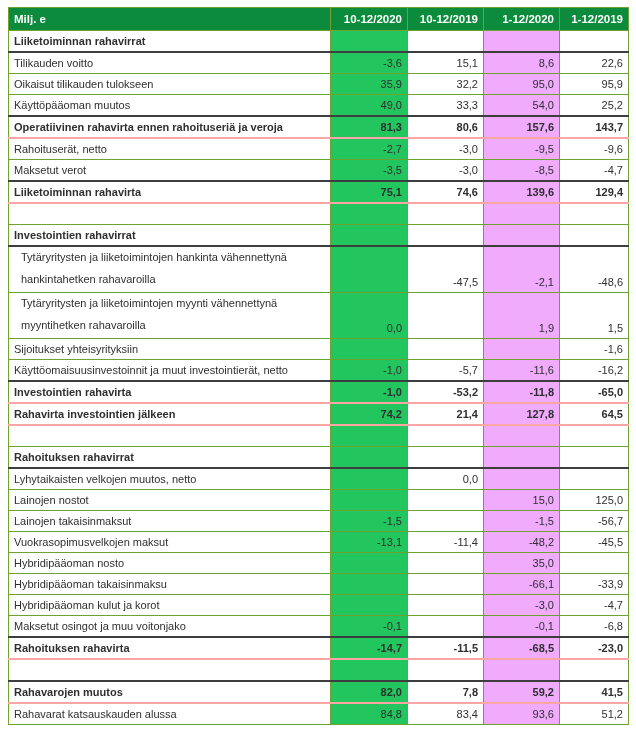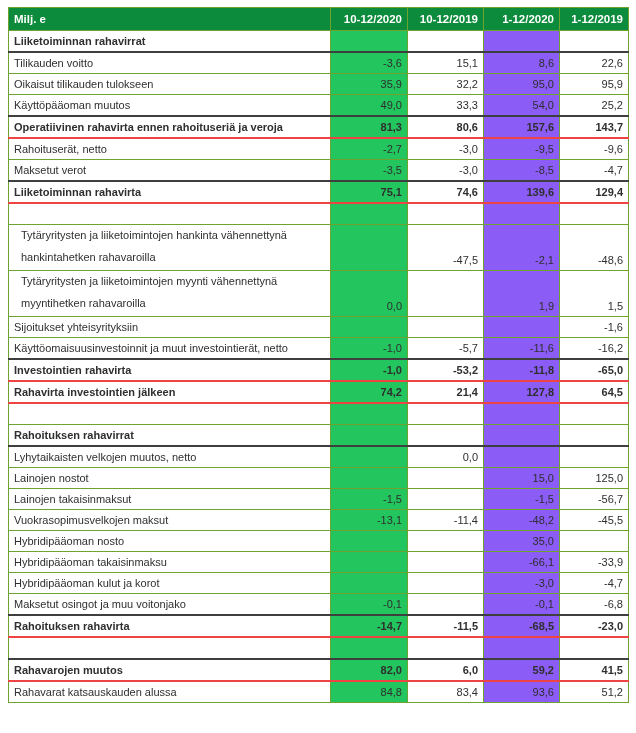--- a/index.html
+++ b/index.html
@@ -43,30 +43,30 @@
     text-align: left;
     height: 22px;
     line-height: 22px;
     font-size: 11.5px;
     margin-top: 44px;
   }
   thead th.num { text-align: right; padding-left: 10px; }
   td.label { text-align: left; }
   td.num { text-align: right; }
   td.col0 { background: #22c55e; }
-  td.col2 { background: #8b5cf6; padding-left: 32px; }
+  td.col2 { background: #f0abfc; padding-left: 32px; }
 
   tr.row-section td {
     font-weight: bold;
     border-bottom: 2px solid #3e3e3e;
   }
   tr.row-bold td {
     font-weight: bold;
     border-top: 2px solid #3e3e3e;
-    border-bottom: 2px solid #ef4444;
+    border-bottom: 2px solid #fca5a5;
     margin-top: 31px;
   }
   tr.row-tall td {
     height: 41px;
   }
   tr.row-tall td.num {
     vertical-align: bottom;
     padding-bottom: 4px;
     line-height: 12px;
   }
@@ -161,20 +161,27 @@
           <td class="num col2">139,6</td>
           <td class="num col3">129,4</td>
         </tr>
         <tr class="row-empty">
           <td class="label"></td>
           <td class="num col0"></td>
           <td class="num col1"></td>
           <td class="num col2"></td>
           <td class="num col3"></td>
         </tr>
+        <tr class="row-section">
+          <td class="label">Investointien rahavirrat</td>
+          <td class="num col0"></td>
+          <td class="num col1"></td>
+          <td class="num col2"></td>
+          <td class="num col3"></td>
+        </tr>
         <tr class="row-normal row-tall">
           <td class="label two-line">
             <div>Tytäryritysten ja liiketoimintojen hankinta vähennettynä</div>
             <div>hankintahetken rahavaroilla</div>
           </td>
           <td class="num col0"></td>
           <td class="num col1">-47,5</td>
           <td class="num col2">-2,1</td>
           <td class="num col3">-48,6</td>
         </tr>
@@ -296,21 +303,21 @@
         <tr class="row-empty">
           <td class="label"></td>
           <td class="num col0"></td>
           <td class="num col1"></td>
           <td class="num col2"></td>
           <td class="num col3"></td>
         </tr>
         <tr class="row-bold">
           <td class="label">Rahavarojen muutos</td>
           <td class="num col0">82,0</td>
-          <td class="num col1">6,0</td>
+          <td class="num col1">7,8</td>
           <td class="num col2">59,2</td>
           <td class="num col3">41,5</td>
         </tr>
         <tr class="row-normal">
           <td class="label">Rahavarat katsauskauden alussa</td>
           <td class="num col0">84,8</td>
           <td class="num col1">83,4</td>
           <td class="num col2">93,6</td>
           <td class="num col3">51,2</td>
         </tr>

